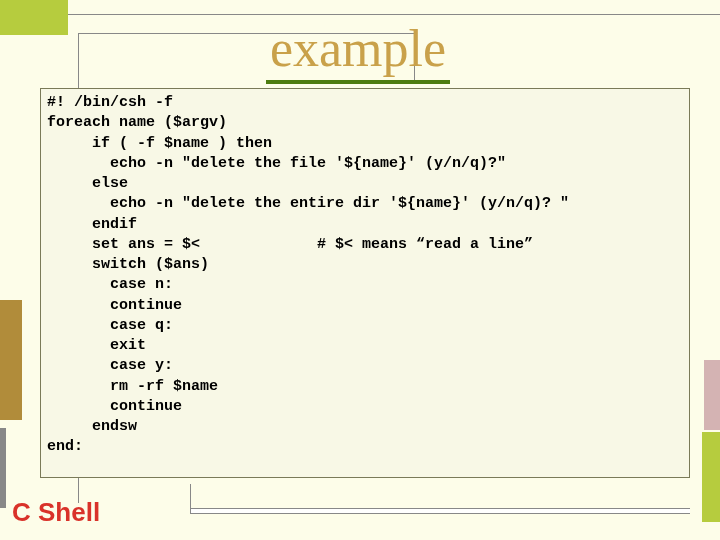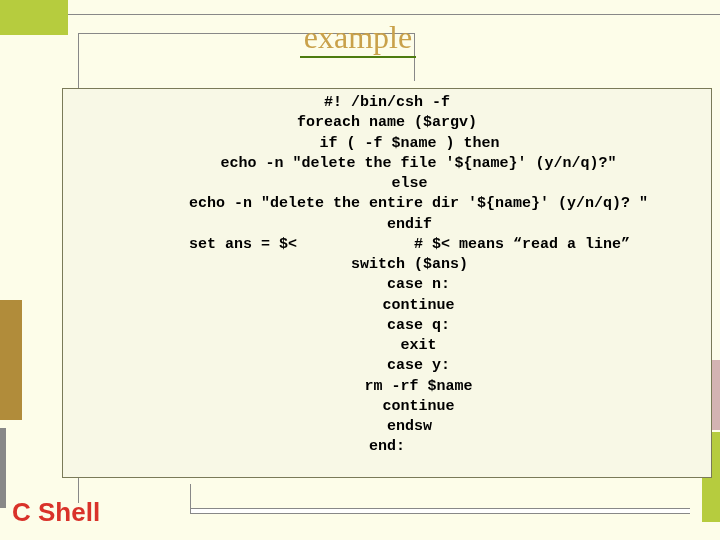--- a/index.html
+++ b/index.html
@@ -18,34 +18,33 @@
   .b-v1 { left: 78px; top: 33px; width: 1px; height: 470px; background: #888; }
   .b-v2 { left: 78px; top: 33px; width: 336px; height: 1px; background: #888; }
   .b-v3 { left: 414px; top: 33px; width: 1px; height: 48px; background: #888; }
   .b-title-wrap {
     position: absolute; left: 78px; top: 18px; width: 560px; height: 68px;
     text-align: center;
   }
   .title-text {
     display: inline-block;
     font-family: "Times New Roman", serif;
-    font-size: 32px;
+    font-size: 52px;
     color: #c9a14a;
-    border-bottom: 2px solid #4d7c0f;
+    border-bottom: 4px solid #4d7c0f;
     padding: 0 4px 0 4px;
     line-height: 1.2;
   }
   .code-box {
     position: absolute;
-    left: 62px; top: 88px;
+    left: 40px; top: 88px;
     width: 650px;
     height: 390px;
     background: #f8f8e6;
     border: 1.5px solid #7a7a58;
-    text-align: center;
   }
   .code {
     font-family: "Courier New", monospace;
     font-weight: bold;
     font-size: 15px;
     line-height: 1.35;
     white-space: pre;
     padding: 4px 6px;
     color: #000;
   }

